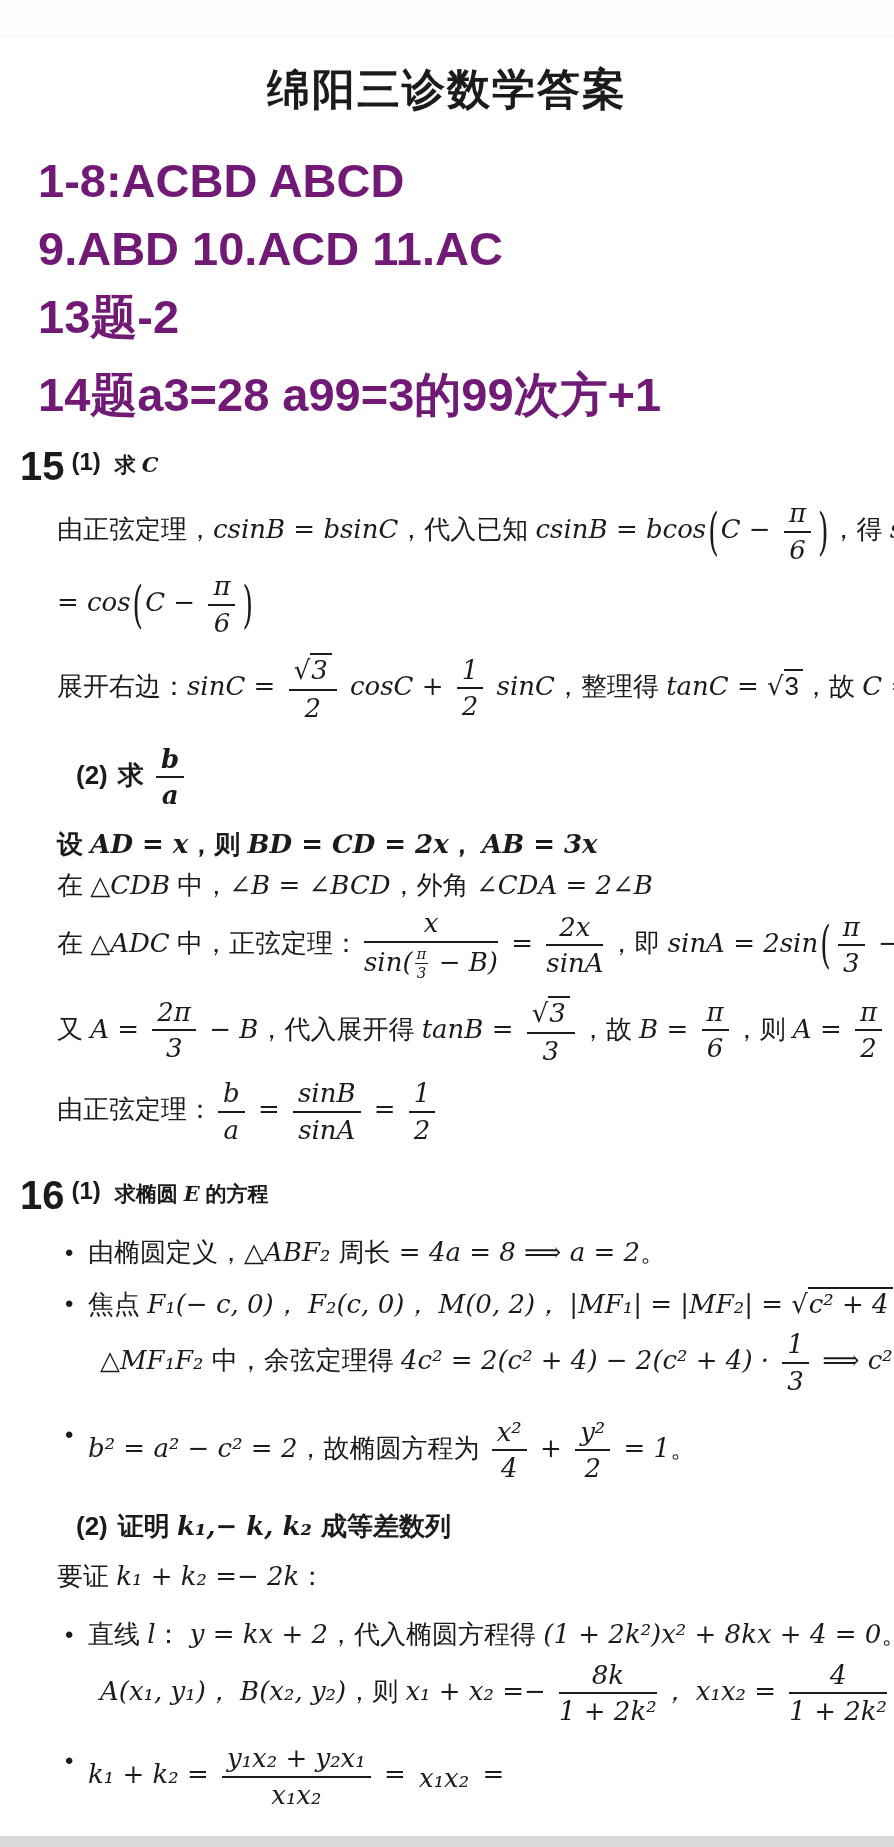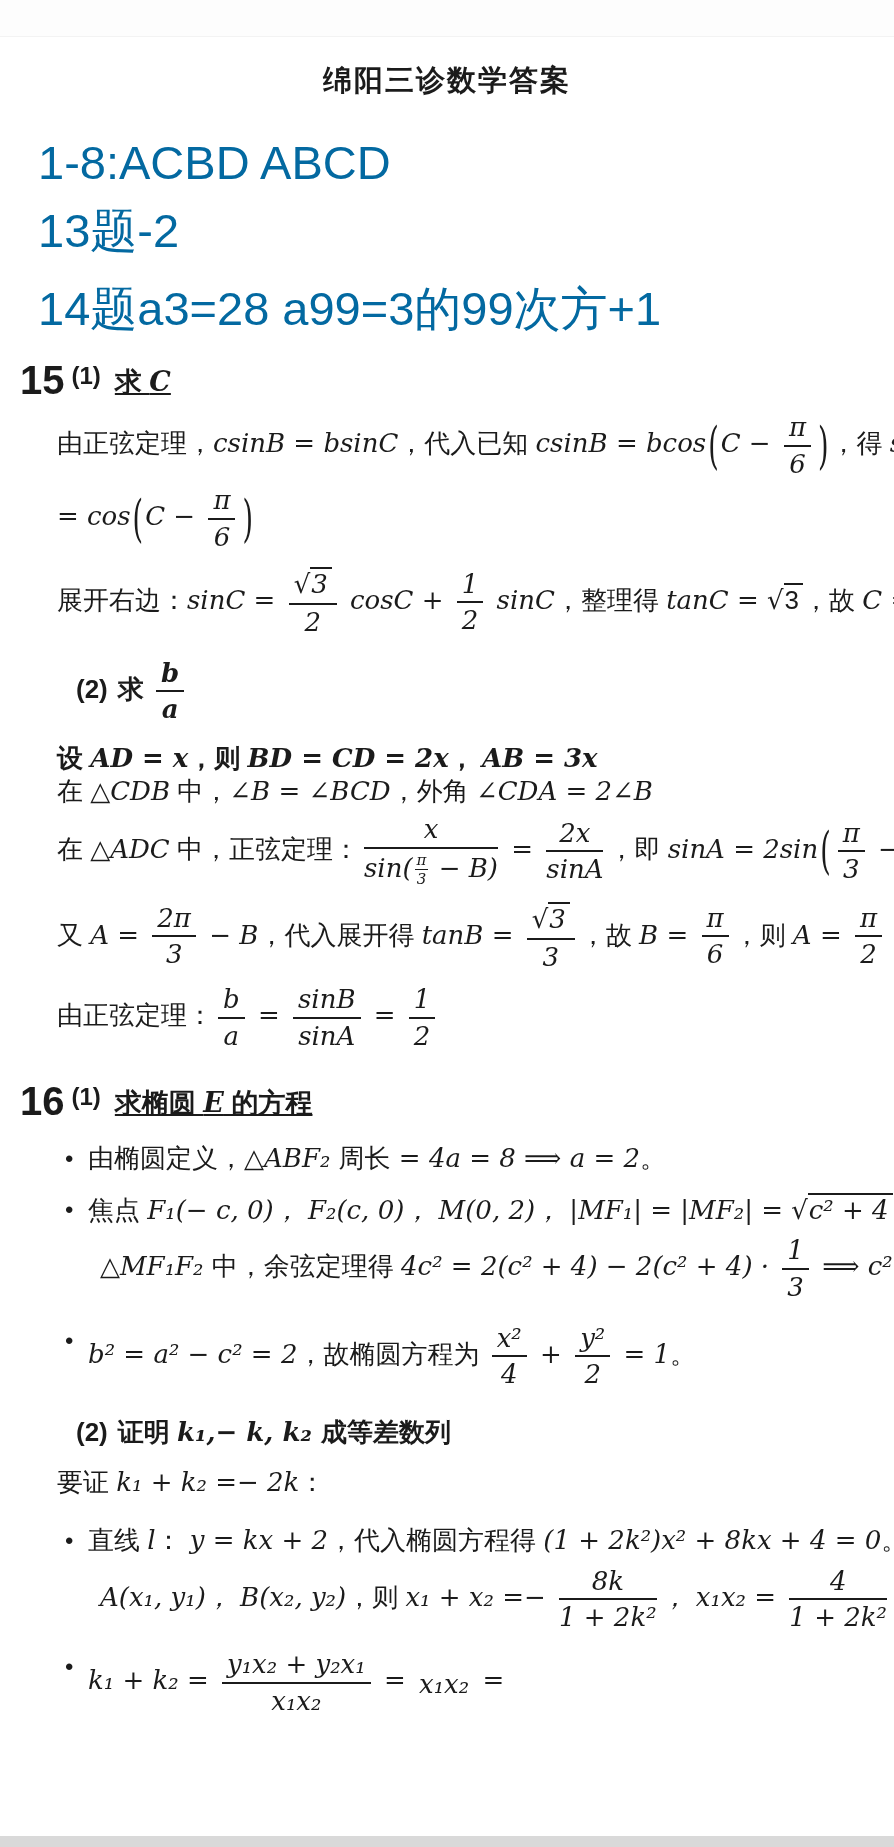--- a/index.html
+++ b/index.html
@@ -3,29 +3,29 @@
 <meta charset="utf-8">
 <style>
   html,body{margin:0;padding:0;}
   body{
     width:894px;height:1847px;position:relative;overflow:hidden;
     background:#ffffff;color:#1b1b1b;
     font-family:"Liberation Sans","DejaVu Sans",sans-serif;
   }
   .topstrip{height:36px;background:#fdfdfd;border-bottom:1px solid #f3f3f3;}
   .botstrip{position:absolute;left:0;right:0;bottom:0;height:11px;background:#d9d9d9;}
-  .title{margin-top:24px;text-align:center;font-size:29px;font-weight:700;letter-spacing:2px;}
+  .title{margin-top:24px;text-align:center;font-size:43px;font-weight:700;letter-spacing:2px;}
 
-  .answers{margin:28px 0 0 38px;font-size:47px;font-weight:400;line-height:68px;color:#0369a1;}
+  .answers{margin:28px 0 0 38px;font-size:47px;font-weight:700;line-height:68px;color:#701a75;}
   .answers .ans-extra{margin-top:10px;}
 
   .sec-head{margin-left:20px;display:flex;align-items:flex-start;}
   .sec-num{font-size:40px;font-weight:700;line-height:1.05;}
   .sec-part{font-size:24px;font-weight:700;margin:3px 0 0 7px;}
-  .sec-title{font-size:27px;font-weight:700;margin:7px 0 0 14px;line-height:1.2;text-decoration:underline;}
+  .sec-title{font-size:21px;font-weight:700;margin:7px 0 0 14px;line-height:1.2;}
   .sub-head{margin-left:76px;font-size:26px;font-weight:700;line-height:1.2;}
   .sub-label{margin-right:10px;}
 
   .ln{margin-left:57px;font-size:26px;line-height:1.25;white-space:nowrap;}
   .cn{font-family:"Liberation Sans","DejaVu Sans",sans-serif;font-style:normal;}
   .m{font-family:"DejaVu Serif","Liberation Serif",serif;font-style:italic;}
   .sub-head .m,.sec-title .m{font-weight:600;}
 
   .fr{display:inline-block;text-align:center;vertical-align:middle;margin:0 5px;
       font-family:"DejaVu Serif","Liberation Serif",serif;font-style:italic;line-height:1.1;}
@@ -50,20 +50,21 @@
 </style>
 </head>
 <body>
 
 <div class="topstrip"></div>
 
 <div class="title">绵阳三诊数学答案</div>
 
 <div class="answers">
   <div>1-8:ACBD ABCD</div>
+  <div>9.ABD 10.ACD 11.AC</div>
   <div>13题-2</div>
   <div class="ans-extra">14题a3=28 a99=3的99次方+1</div>
 </div>
 
 <div class="sec-head" style="margin-top:16px;">
   <span class="sec-num">15</span>
   <span class="sec-part">(1)</span>
   <span class="sec-title"><span class="cn">求 </span><span class="m">C</span></span>
 </div>
 
@@ -80,21 +81,21 @@
 </div>
 
 <div class="sub-head" style="margin-top:22px;">
   <span class="sub-label">(2)</span><span class="cn">求 </span><span class="fr"><span class="fn">b</span><span class="fd">a</span></span>
 </div>
 
 <div class="ln" style="margin-top:18px;font-weight:bold;">
   <span class="cn">设 </span><span class="m">AD = x</span><span class="cn">，则 </span><span class="m">BD = CD = 2x</span><span class="cn">，  </span><span class="m">AB = 3x</span>
 </div>
 
-<div class="ln" style="">
+<div class="ln" style="margin-top:8px;">
   <span class="cn">在 </span><span class="m">△CDB</span><span class="cn"> 中，</span><span class="m">∠B = ∠BCD</span><span class="cn">，外角 </span><span class="m">∠CDA = 2∠B</span>
 </div>
 
 <div class="ln" style="margin-top:8px;">
   <span class="cn">在 </span><span class="m">△ADC</span><span class="cn"> 中，正弦定理：</span><span class="fr"><span class="fn">x</span><span class="fd"><span class="m">sin(</span><span class="fr small"><span class="fn">π</span><span class="fd">3</span></span><span class="m"> − B)</span></span></span><span class="m"> = </span><span class="fr"><span class="fn">2x</span><span class="fd">sinA</span></span><span class="cn">，即 </span><span class="m">sinA = 2sin</span><span class="bp">(</span><span class="fr"><span class="fn">π</span><span class="fd">3</span></span><span class="m"> − B</span>
 </div>
 
 <div class="ln" style="margin-top:14px;">
   <span class="cn">又 </span><span class="m">A = </span><span class="fr"><span class="fn">2π</span><span class="fd">3</span></span><span class="m"> − B</span><span class="cn">，代入展开得 </span><span class="m">tanB = </span><span class="fr"><span class="fn"><span class="sq"><span class="rad">√</span><span class="bar">3</span></span></span><span class="fd">3</span></span><span class="cn">，故 </span><span class="m">B = </span><span class="fr"><span class="fn">π</span><span class="fd">6</span></span><span class="cn">，则 </span><span class="m">A = </span><span class="fr"><span class="fn">π</span><span class="fd">2</span></span>
 </div>

